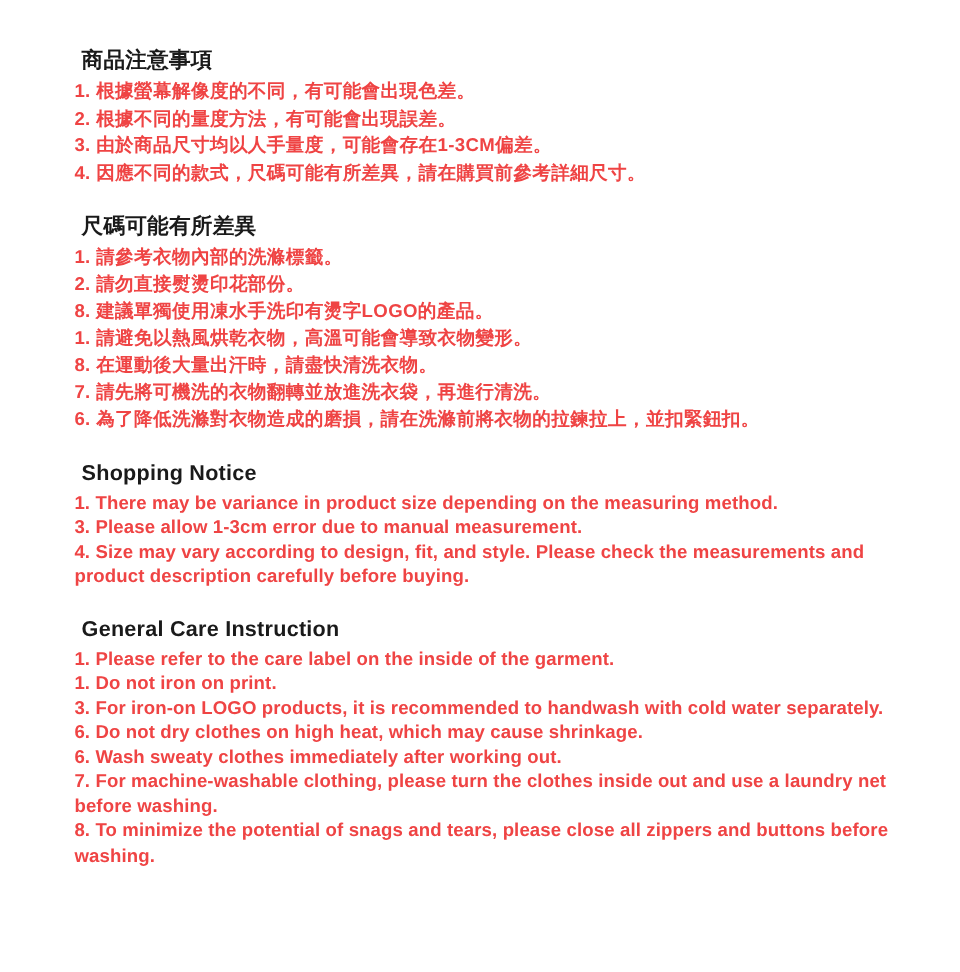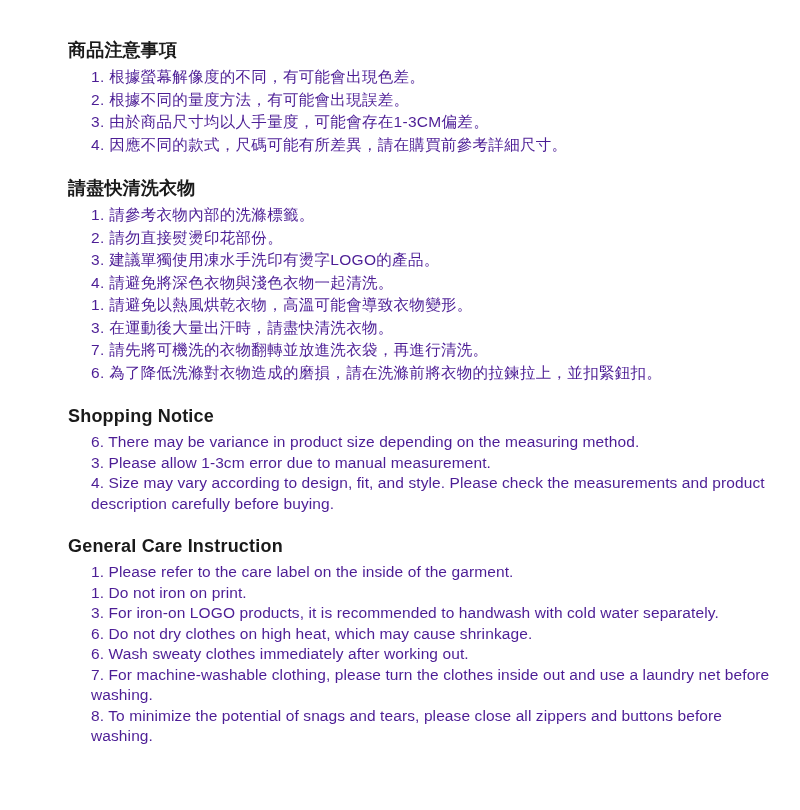--- a/index.html
+++ b/index.html
@@ -17,58 +17,57 @@
   section { margin-bottom: 22px; }
   section:last-child { margin-bottom: 0; }
   .section-heading {
     font-size: 18px;
     line-height: 20px;
     font-weight: 700;
     color: #1a1a1a;
     letter-spacing: 0.2px;
     margin: 0 0 6px 6px;
   }
-  .list { font-size: 15.5px; color: #4c1d95; font-weight: 400; margin-left: 29px; }
+  .list { font-size: 15.5px; color: #ef4444; font-weight: 700; }
   .list .line { white-space: normal; }
   .list-zh .line { line-height: 22.5px; letter-spacing: 0.3px; }
   .list-en .line { line-height: 20.5px; letter-spacing: 0.1px; }
 </style>
 </head>
 <body>
 
 <div class="page">
 
   <section lang="zh-Hant">
     <h2 class="section-heading">商品注意事項</h2>
     <div class="list list-zh">
         <div class="line">1. 根據螢幕解像度的不同，有可能會出現色差。</div>
         <div class="line">2. 根據不同的量度方法，有可能會出現誤差。</div>
         <div class="line">3. 由於商品尺寸均以人手量度，可能會存在1-3CM偏差。</div>
         <div class="line">4. 因應不同的款式，尺碼可能有所差異，請在購買前參考詳細尺寸。</div>
       </div>
   </section>
 
   <section lang="zh-Hant">
-    <h2 class="section-heading">請盡快清洗衣物</h2>
+    <h2 class="section-heading">尺碼可能有所差異</h2>
     <div class="list list-zh">
         <div class="line">1. 請參考衣物內部的洗滌標籤。</div>
         <div class="line">2. 請勿直接熨燙印花部份。</div>
-        <div class="line">3. 建議單獨使用凍水手洗印有燙字LOGO的產品。</div>
-        <div class="line">4. 請避免將深色衣物與淺色衣物一起清洗。</div>
+        <div class="line">8. 建議單獨使用凍水手洗印有燙字LOGO的產品。</div>
         <div class="line">1. 請避免以熱風烘乾衣物，高溫可能會導致衣物變形。</div>
-        <div class="line">3. 在運動後大量出汗時，請盡快清洗衣物。</div>
+        <div class="line">8. 在運動後大量出汗時，請盡快清洗衣物。</div>
         <div class="line">7. 請先將可機洗的衣物翻轉並放進洗衣袋，再進行清洗。</div>
         <div class="line">6. 為了降低洗滌對衣物造成的磨損，請在洗滌前將衣物的拉鍊拉上，並扣緊鈕扣。</div>
       </div>
   </section>
 
   <section lang="en">
     <h2 class="section-heading">Shopping Notice</h2>
     <div class="list list-en">
-        <div class="line">6. There may be variance in product size depending on the measuring method.</div>
+        <div class="line">1. There may be variance in product size depending on the measuring method.</div>
         <div class="line">3. Please allow 1-3cm error due to manual measurement.</div>
         <div class="line">4. Size may vary according to design, fit, and style. Please check the measurements and product description carefully before buying.</div>
       </div>
   </section>
 
   <section lang="en">
     <h2 class="section-heading">General Care Instruction</h2>
     <div class="list list-en">
         <div class="line">1. Please refer to the care label on the inside of the garment.</div>
         <div class="line">1. Do not iron on print.</div>

